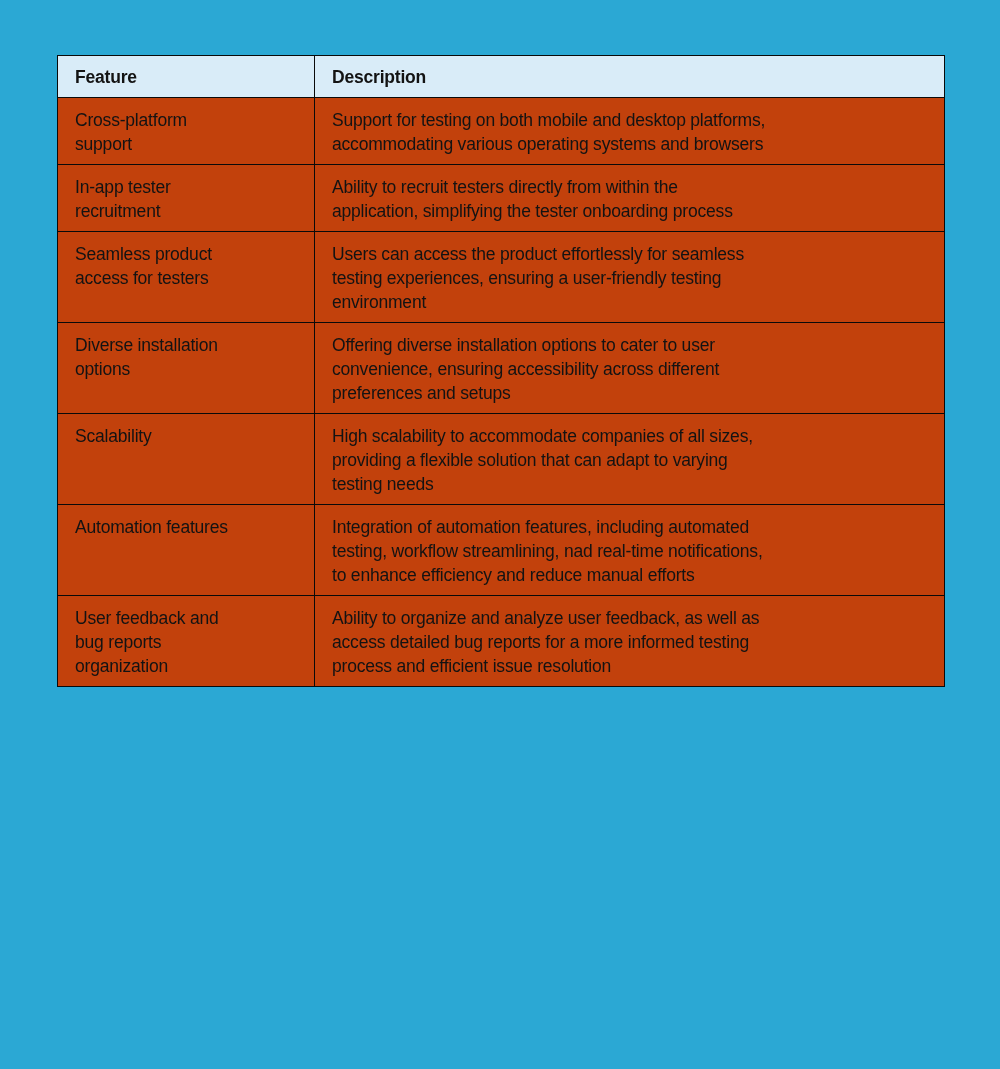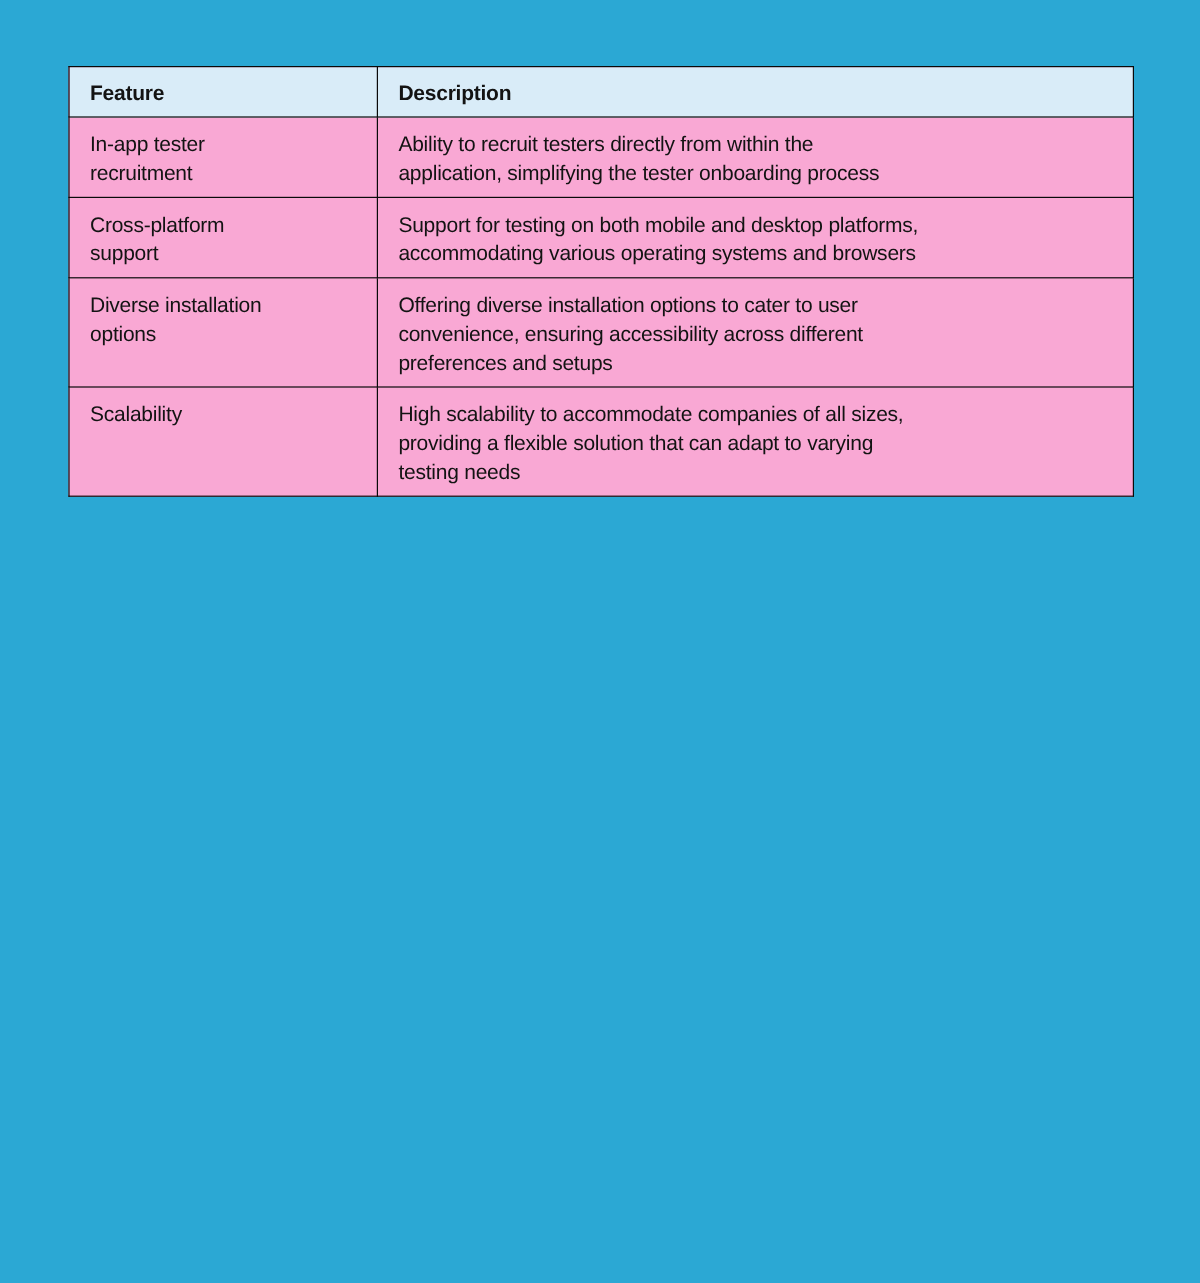--- a/index.html
+++ b/index.html
@@ -23,21 +23,21 @@
   }
   .table-wrap {
     position: absolute;
     left: 57px;
     top: 55px;
     width: 888px;
   }
   table.feature-table {
     width: 100%;
     border-collapse: collapse;
-    background: #f9a8d4;
+    background: #c2410c;
     table-layout: fixed;
   }
   .feature-table col.col-feature { width: 257px; }
   .feature-table th,
   .feature-table td {
     border: 1.5px solid var(--border);
     vertical-align: top;
     text-align: left;
     font-size: 17.5px;
     line-height: 24px;
@@ -65,48 +65,69 @@
     </colgroup>
     <thead>
       <tr>
         <th>Feature</th>
         <th>Description</th>
       </tr>
     </thead>
     <tbody>
 
   <tr>
+    <td>Cross-platform
+support</td>
+    <td>Support for testing on both mobile and desktop platforms,
+accommodating various operating systems and browsers</td>
+  </tr>
+
+  <tr>
     <td>In-app tester
 recruitment</td>
     <td>Ability to recruit testers directly from within the
 application, simplifying the tester onboarding process</td>
   </tr>
 
   <tr>
-    <td>Cross-platform
-support</td>
-    <td>Support for testing on both mobile and desktop platforms,
-accommodating various operating systems and browsers</td>
+    <td>Seamless product
+access for testers</td>
+    <td>Users can access the product effortlessly for seamless
+testing experiences, ensuring a user-friendly testing
+environment</td>
   </tr>
-
 
 
   <tr>
     <td>Diverse installation
 options</td>
     <td>Offering diverse installation options to cater to user
 convenience, ensuring accessibility across different
 preferences and setups</td>
   </tr>
 
 
   <tr>
     <td>Scalability</td>
     <td>High scalability to accommodate companies of all sizes,
 providing a flexible solution that can adapt to varying
 testing needs</td>
   </tr>
 
+  <tr>
+    <td>Automation features</td>
+    <td>Integration of automation features, including automated
+testing, workflow streamlining, nad real-time notifications,
+to enhance efficiency and reduce manual efforts</td>
+  </tr>
 
 
+  <tr>
+    <td>User feedback and
+bug reports
+organization</td>
+    <td>Ability to organize and analyze user feedback, as well as
+access detailed bug reports for a more informed testing
+process and efficient issue resolution</td>
+  </tr>
 </tbody>
   </table>
 </div>
 
 </body></html>

